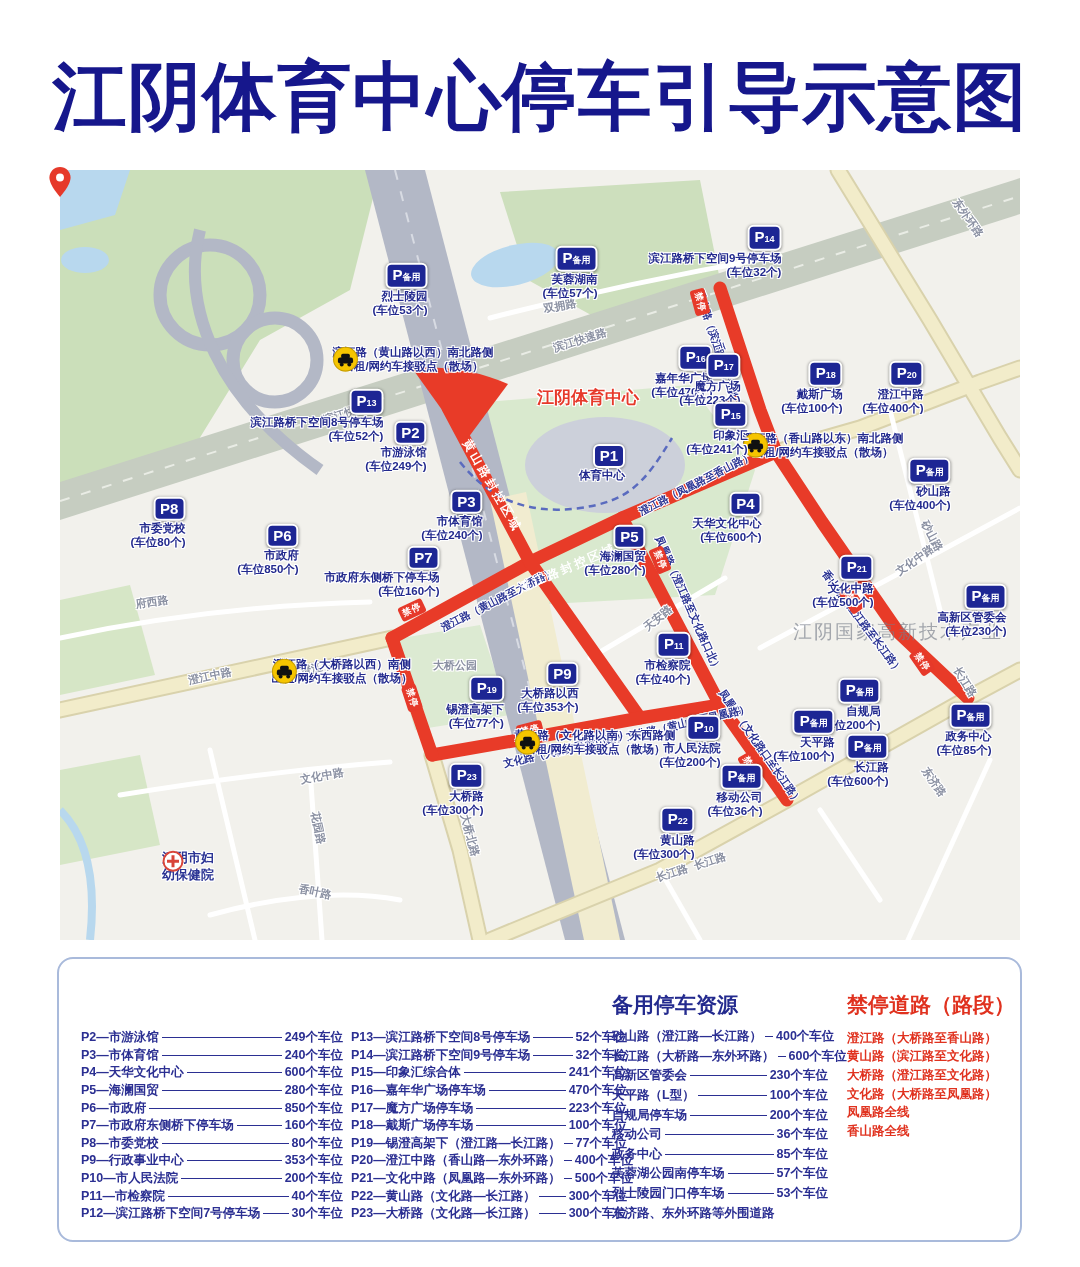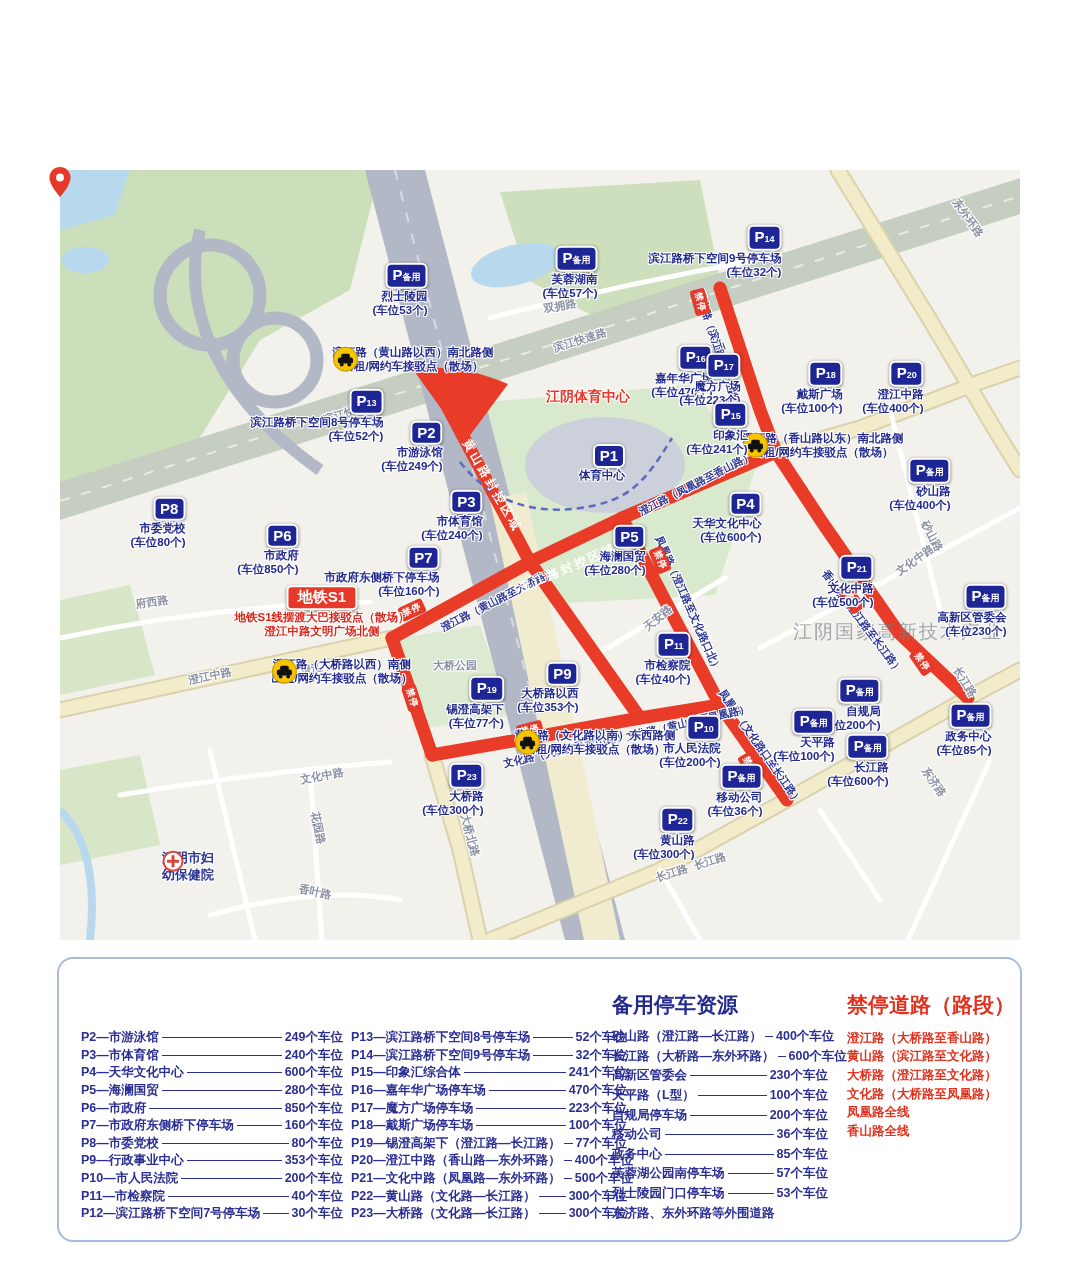--- a/index.html
+++ b/index.html
@@ -23,21 +23,21 @@
   .taxi{position:absolute;transform:translate(-50%,-50%);display:flex;flex-direction:column;
         align-items:center;z-index:5;}
   .taxi-line{font-size:11.5px;font-weight:bold;color:#232a8e;white-space:nowrap;line-height:1.2;}
   .rlabel{position:absolute;white-space:nowrap;z-index:3;font-weight:bold;}
   .rlabel.gray{font-size:11px;color:#8a90a2;font-weight:600;}
   .rlabel.navy{font-size:10.5px;color:#2b3494;}
   .rlabel.white{font-size:12px;color:#fff;letter-spacing:3px;text-shadow:none;z-index:4;}
   .chip{position:absolute;background:#e6392a;color:#fff;font-size:9px;font-weight:bold;
         padding:1px 3px;border-radius:3px;letter-spacing:1px;z-index:4;white-space:nowrap;}
   #stadium-label{position:absolute;left:528px;top:227px;transform:translate(-50%,-50%);
-        font-size:14px;font-weight:900;color:#e6392a;white-space:nowrap;z-index:6;}
+        font-size:17px;font-weight:900;color:#e6392a;white-space:nowrap;z-index:6;}
   #stadium-pin{position:absolute;left:520px;top:255px;transform:translate(-50%,-10%);z-index:6;}
   #metro{position:absolute;left:262px;top:442px;transform:translate(-50%,-50%);display:flex;
          flex-direction:column;align-items:center;z-index:6;}
   #metro-badge{background:#e6392a;color:#fff;font-weight:900;font-size:15px;padding:1px 9px;
          border:2px solid #fff;border-radius:5px;box-shadow:0 1px 3px rgba(0,0,0,.4);}
   .metro-line{font-size:11.5px;font-weight:bold;color:#d9251a;white-space:nowrap;line-height:1.25;}
   #hospital{position:absolute;left:128px;top:687px;transform:translate(-50%,-20%);display:flex;
          flex-direction:column;align-items:flex-start;z-index:5;}
   .hosp-line{font-size:13px;font-weight:bold;color:#2b3494;line-height:1.3;white-space:nowrap;}
   #watermark{position:absolute;left:838px;top:462px;transform:translate(-50%,-50%);
@@ -56,20 +56,21 @@
   #col4{left:788px;width:190px;top:70px;}
   .lrow{display:flex;align-items:center;height:17.6px;font-size:12.5px;font-weight:bold;color:#2b2f92;white-space:nowrap;}
   #col3 .lrow{height:19.6px;}
   .lleader{flex:1;border-top:1.6px solid #2b2f92;margin:0 3px;min-width:8px;}
   .nrow{height:18.6px;font-size:12.5px;font-weight:bold;color:#e0321f;white-space:nowrap;display:flex;align-items:center;}
 </style>
 </head>
 <body>
 
 <div id="page">
+  <div id="title">江阴体育中心停车引导示意图</div>
 
   <div id="map">
     <svg width="960" height="770" viewBox="0 0 960 770">
       <rect width="960" height="770" fill="#f2f1ec"></rect>
 
       <g>
         <path d="M0,0 L320,0 L290,120 L200,170 L120,300 L0,330 Z" fill="#cbdfba"></path>
         <path d="M440,22 L640,10 L662,120 L540,150 L468,110 Z" fill="#cddfbd"></path>
         <path d="M390,235 L630,215 L695,300 L655,425 L470,435 L405,330 Z" fill="#d9e9ce"></path>
         <path d="M0,430 L70,415 L95,505 L0,525 Z" fill="#d6e6c6"></path>
@@ -272,21 +273,21 @@
         </div>
         <div class="marker" style="left: 657px; top: 259px;">
           <div class="badge"><span>P</span><span class="sub">15</span></div>
           <div class="mlabel oline">印象汇</div>
           <div class="mcap oline">(车位241个)</div>
         </div>
         <div class="marker" style="left: 542px; top: 293px;">
           <div class="badge">P1</div>
           <div class="mlabel oline">体育中心</div>
         </div>
-        <div class="marker" style="left: 336px; top: 277px; margin-left: 16px;">
+        <div class="marker" style="left: 336px; top: 277px;">
           <div class="badge">P2</div>
           <div class="mlabel oline">市游泳馆</div>
           <div class="mcap oline">(车位249个)</div>
         </div>
         <div class="marker" style="left: 392px; top: 346px;">
           <div class="badge">P3</div>
           <div class="mlabel oline">市体育馆</div>
           <div class="mcap oline">(车位240个)</div>
         </div>
         <div class="marker" style="left: 257px; top: 246px;">
@@ -390,25 +391,20 @@
           <div class="mcap oline">(车位85个)</div>
         </div>
       </div>
 
     <div id="stadium-label" class="oline">江阴体育中心</div>
     <svg id="stadium-pin" width="22" height="30" viewBox="0 0 24 34">
       <path d="M12 0C5.4 0 0 5.4 0 12c0 9 12 22 12 22s12-13 12-22C24 5.4 18.6 0 12 0z" fill="#e6392a"></path>
       <circle cx="12" cy="12" r="4.5" fill="#fff"></circle>
     </svg>
 
-    <div id="metro">
-      <div id="metro-badge">地铁S1</div>
-      <div class="metro-line oline">地铁S1线摆渡大巴接驳点（散场）</div>
-      <div class="metro-line oline">澄江中路文明广场北侧</div>
-    </div>
 
     <div id="hospital">
       <svg width="22" height="22" viewBox="0 0 22 22">
         <circle cx="11" cy="11" r="9.5" fill="#fff" stroke="#d8453a" stroke-width="2"></circle>
         <path d="M11 5 V17 M5 11 H17" stroke="#d8453a" stroke-width="3"></path>
       </svg>
       <div class="hosp-line oline">江阴市妇</div>
       <div class="hosp-line oline">幼保健院</div>
     </div>
 

